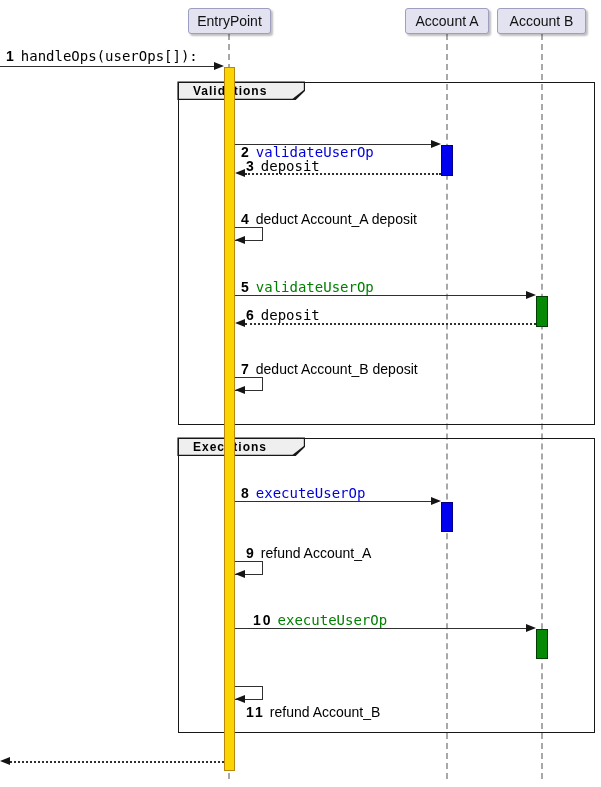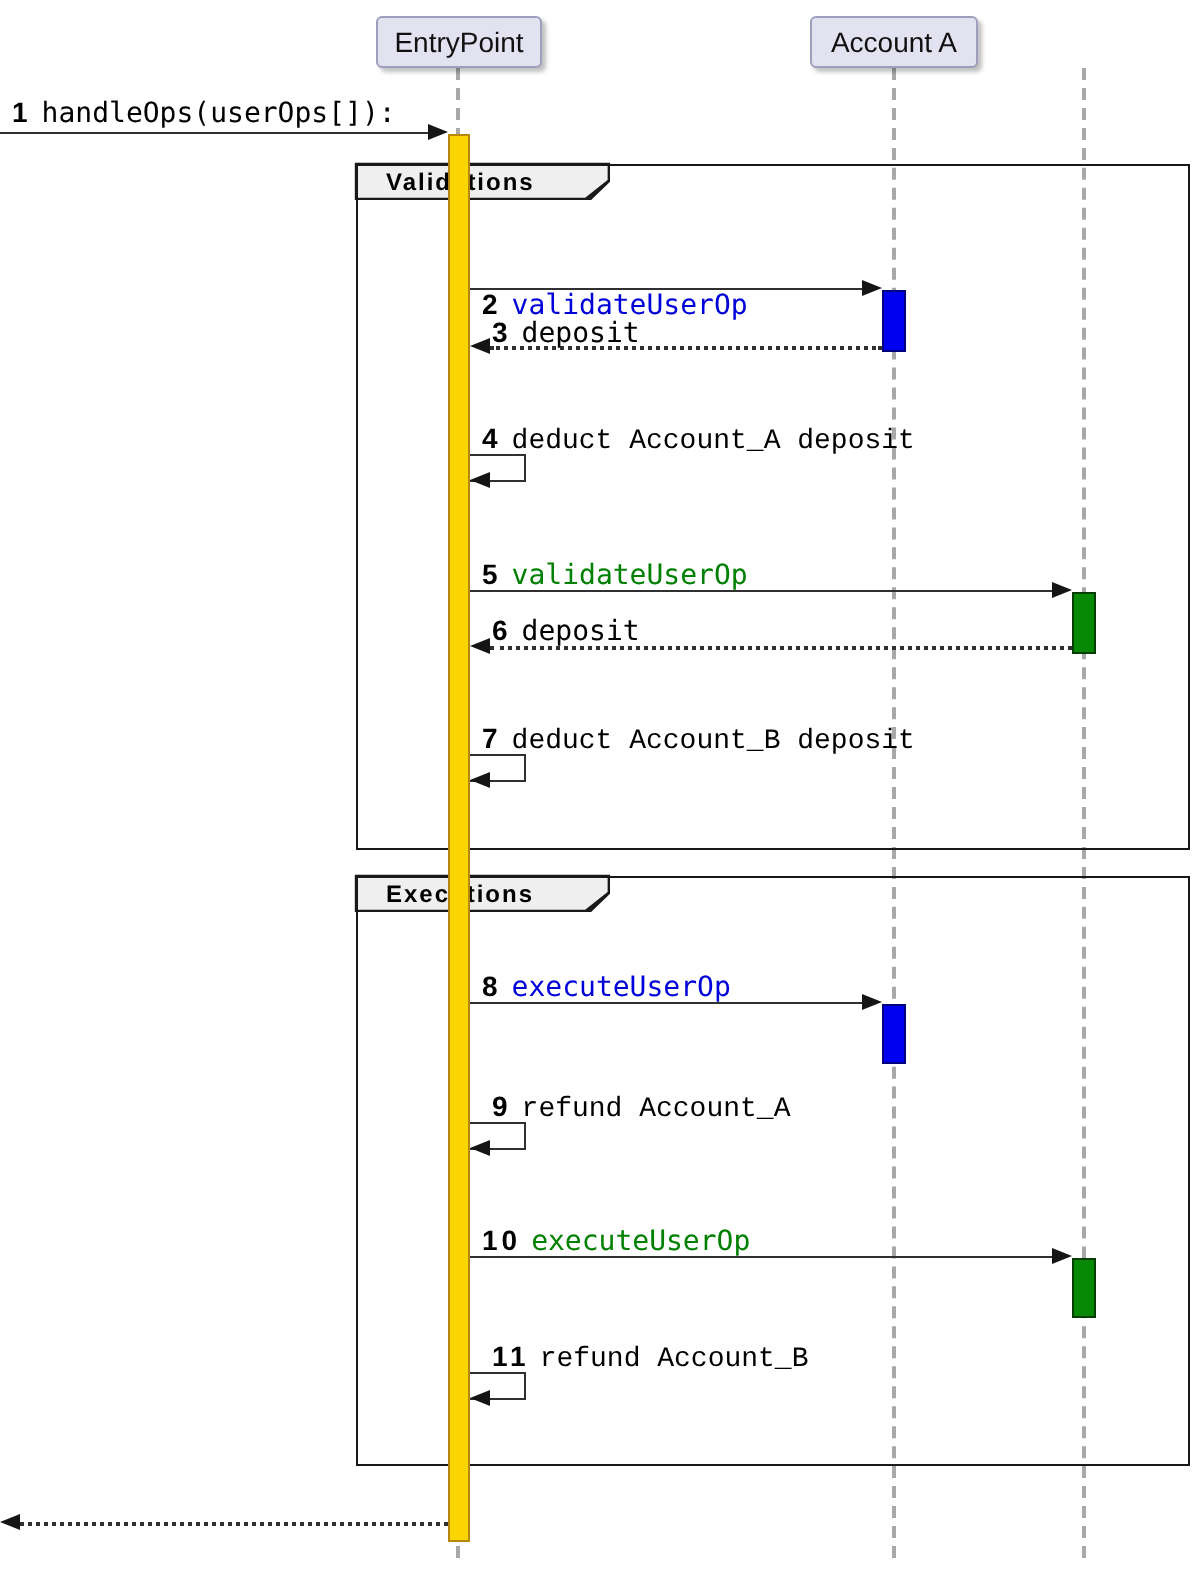--- a/index.html
+++ b/index.html
@@ -47,38 +47,41 @@
   .ah.r{border-left:10px solid var(--c-arrowhead,#151515);}
   .ah.l{border-right:10px solid var(--c-arrowhead,#151515);}
   .self{position:absolute;width:28px;height:14px;z-index:5;box-sizing:border-box;
     border:1px solid var(--c-arrow,#454545);border-left:none;background:transparent;}
   
   .msg{position:absolute;z-index:6;white-space:nowrap;font-size:14px;
     line-height:14px;color:#000;}
   .msg .num{font-weight:bold;letter-spacing:2px;margin-right:5px;
     font-family:"Liberation Sans",sans-serif;}
   .mono{font-family:"DejaVu Sans Mono",monospace;}
-  .sans{font-family:Liberation Mono, monospace;text-align:right;}
+  .sans{font-family:Liberation Sans, sans-serif;text-align:right;}
   .c-blue{color:var(--c-blue_text,#0000d8);}
   .c-green{color:var(--c-green_text,#008000);}
 </style>
 </head>
 <body>
 
 <div class="diagram">
 
   <div class="lifeline" style="left:228px"></div>
   <div class="lifeline" style="left:446px"></div>
   <div class="lifeline" style="left:541px"></div>
 
   <div class="participant" style="left:405px;width:84px">
     <span>Account A</span>
   </div>
   <div class="participant" style="left:188px;width:83px">
     <span>EntryPoint</span>
+  </div>
+  <div class="participant" style="left:497px;width:89px">
+    <span>Account B</span>
   </div>
 
   <div class="frame" style="left:178px;top:82px;width:417px;height:343px">
     <div class="frame-label">
       <div class="frame-label-inner">
         <span>Validations</span>
       </div>
     </div>
   </div>
   <div class="frame" style="left:178px;top:438px;width:417px;height:295px">
@@ -142,27 +145,27 @@
   </div>
   <div class="line" style="left:235px;top:501px;width:197px"></div>
   <div class="ah r" style="left:431px;top:497px"></div>
 
   <div class="msg" style="left:246px;top:546px">
     <span class="num">9</span><span class="sans">refund Account_A</span>
   </div>
   <div class="self" style="left:235px;top:561px"></div>
   <div class="ah l" style="left:235px;top:570px"></div>
 
-  <div class="msg" style="left:241px;top:613px">
+  <div class="msg" style="left:253px;top:613px">
     <span class="num">10</span><span class="mono c-green">executeUserOp</span>
   </div>
   <div class="line" style="left:235px;top:628px;width:292px"></div>
   <div class="ah r" style="left:526px;top:624px"></div>
 
-  <div class="msg" style="left:246px;top:671px">
+  <div class="msg" style="left:246px;top:705px">
     <span class="num">11</span><span class="sans">refund Account_B</span>
   </div>
   <div class="self" style="left:235px;top:686px"></div>
   <div class="ah l" style="left:235px;top:695px"></div>
 
   <div class="line dotted" style="left:10px;top:761px;width:214px"></div>
   <div class="ah l" style="left:0;top:757px"></div>
 
 </div>
 

